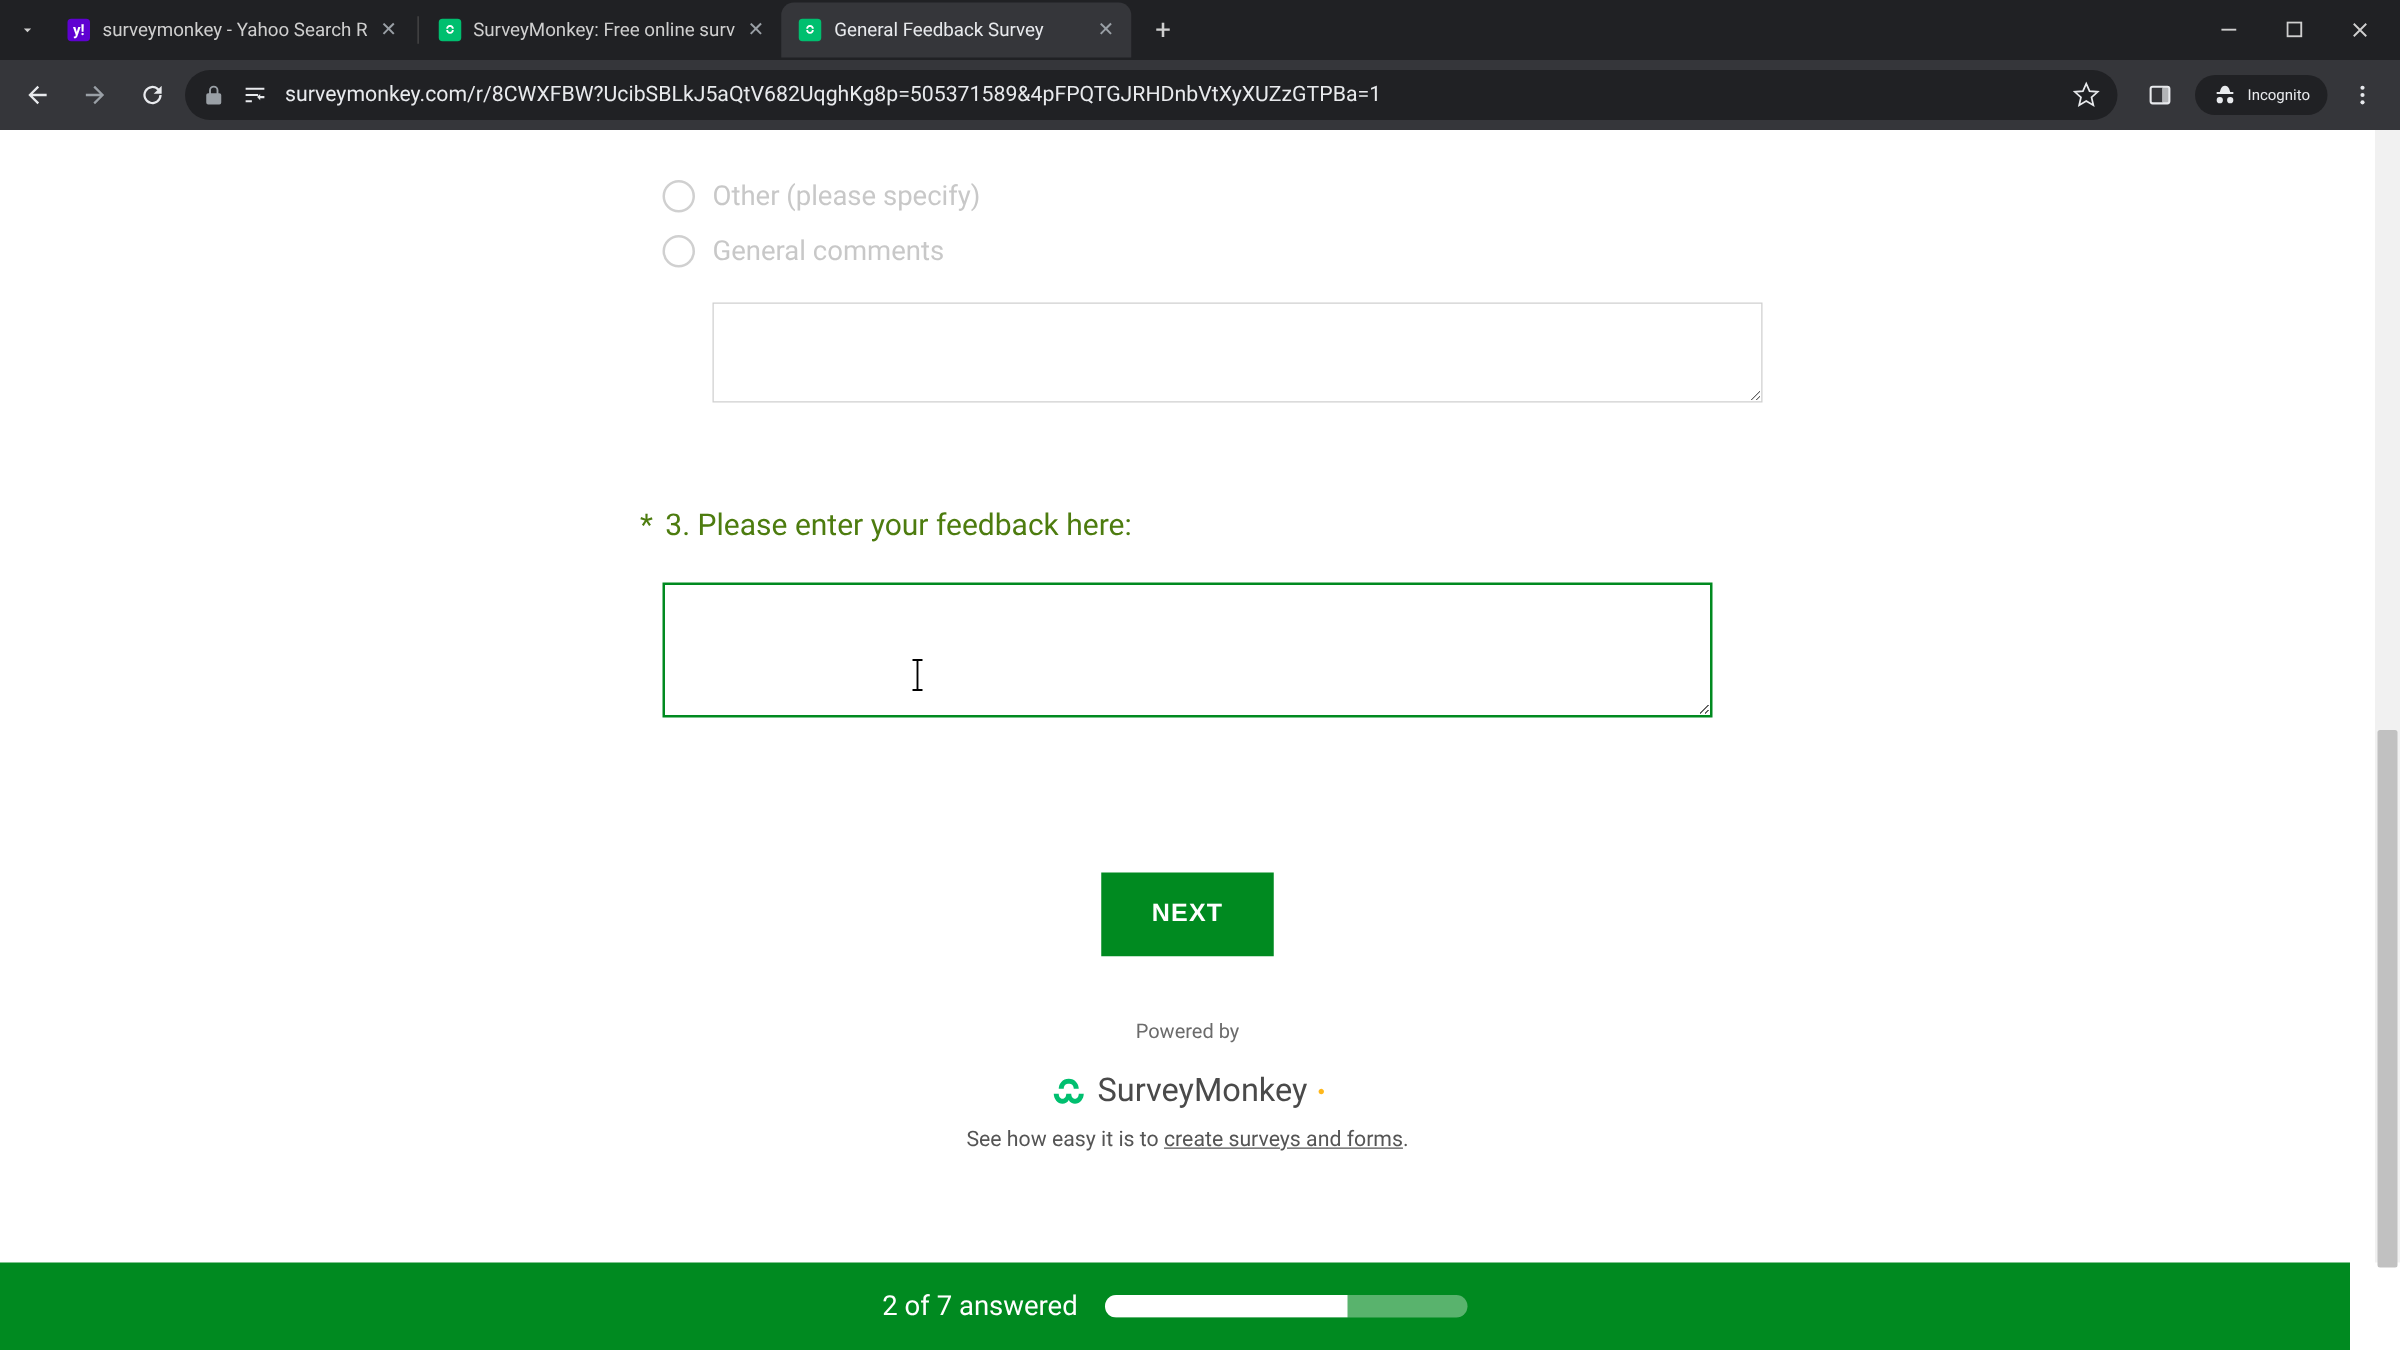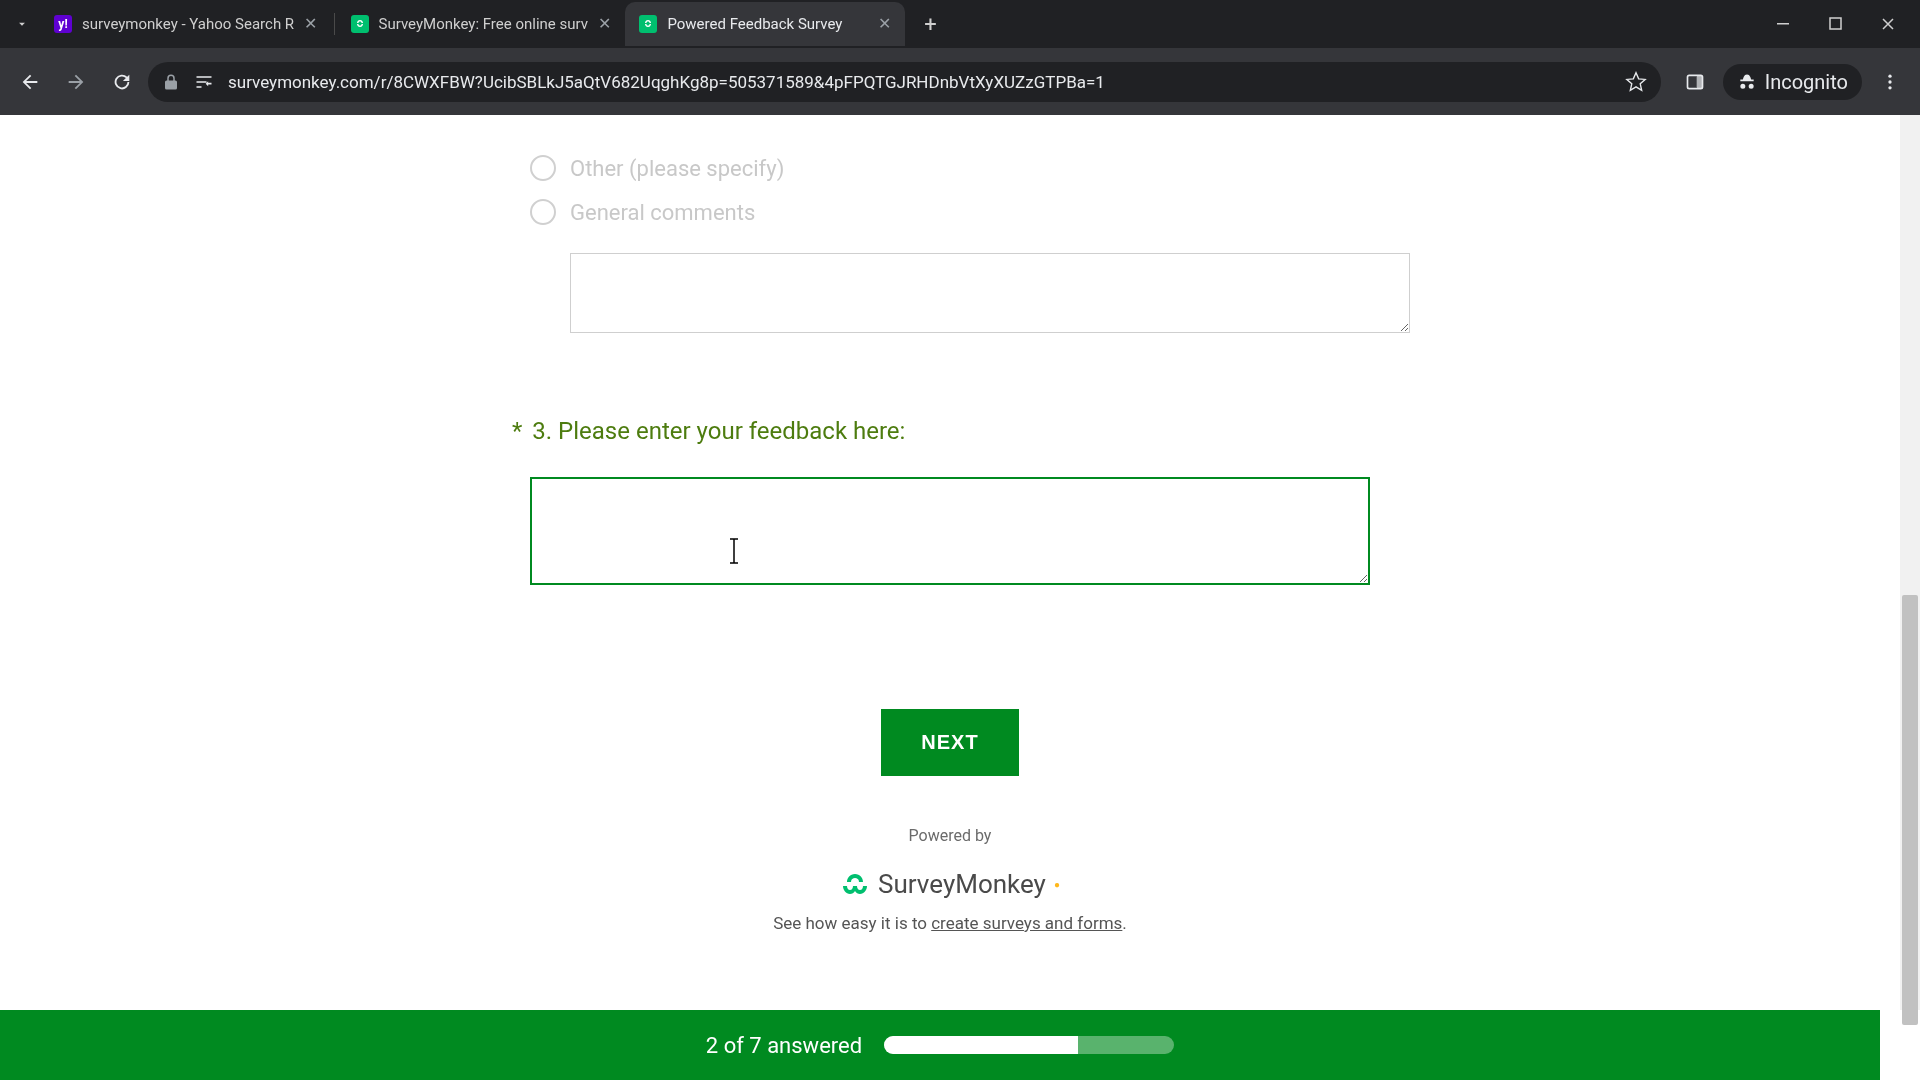--- a/index.html
+++ b/index.html
@@ -16,30 +16,30 @@
 .fav-yahoo { background:#5f01d1; color:#fff;}
 .fav-sm { background:#00bf6f; color:#fff; border-radius:50%; position:relative;}
 .fav-sm::after{content:"";}
 .tab .title { flex:1; white-space:nowrap; overflow:hidden; text-overflow:ellipsis; }
 .tab .close { margin-left:10px; color:#9aa0a6; font-size:16px; line-height:1;}
 .tab-sep { width:1px; height:22px; background:#4a4a4a; margin: 0 2px;}
 .new-tab { width:34px; height:34px; display:flex; align-items:center; justify-content:center; color:#cfcfcf; font-size:22px; margin-left:8px; cursor:pointer; border-radius:50%;}
 .window-controls { display:flex; gap:24px; margin-left:auto; padding-right:10px; color:#cfcfcf; }
 .window-controls > div { width:28px; height:28px; display:flex; align-items:center; justify-content:center; cursor:pointer;}
 
-.toolbar { height: 67px; background: #35363a; display:flex; align-items:center; padding: 0 10px; gap: 6px; }
+.toolbar { height: 56px; background: #35363a; display:flex; align-items:center; padding: 0 10px; gap: 6px; }
 .nav-btn { width:40px; height:40px; display:flex; align-items:center; justify-content:center; color:#9aa0a6; border-radius:50%; cursor:pointer;}
 .nav-btn.enabled { color:#e8eaed;}
 .addr { flex:1; height:40px; background:#202124; border-radius:20px; display:flex; align-items:center; padding:0 14px; color:#e8eaed; font-size:17px; gap:14px;}
 .addr .lock { color:#9aa0a6; display:flex; align-items:center; }
 .addr .tune { color:#e8eaed; display:flex; align-items:center;}
 .addr .url { flex:1; white-space:nowrap; overflow:hidden; }
 .right-icons { display:flex; align-items:center; gap:8px; margin-left:8px; }
 .icon-btn { width:40px; height:40px; display:flex; align-items:center; justify-content:center; color:#e8eaed; border-radius:50%; cursor:pointer;}
-.incognito-chip { display:flex; align-items:center; gap:8px; background:#202124; color:#e8eaed; padding:6px 14px; border-radius:20px; font-size:20px; cursor:pointer;}
+.incognito-chip { display:flex; align-items:center; gap:8px; background:#202124; color:#e8eaed; padding:6px 14px; border-radius:20px; font-size:12px; cursor:pointer;}
 
 
 .page-wrap { flex:1; background:#fff; position:relative; overflow:hidden;}
 .scroll-track { position:absolute; right:0; top:0; bottom:70px; width:20px; background:#f1f1f1;}
 .scroll-thumb { position:absolute; right:2px; width:16px; background:#c1c1c1; border-radius:2px;}
 .page { position:absolute; left:0; right:20px; top:0; bottom:0; background:#fff; }
 
 .survey { width: 1000px; margin: 0 auto; padding: 0 20px; color:#333; }
 
 .radio-row { display:flex; align-items:center; gap:14px; margin-bottom: 28px; padding-left:60px;}
@@ -100,21 +100,21 @@
         </span>
         <span class="title">SurveyMonkey: Free online surv</span>
         <span class="close">✕</span>
       </div>
       <div class="tab active">
         <span class="favicon fav-sm">
           <svg width="12" height="12" viewBox="0 0 24 24">
               <path fill="#fff" d="M12 4c-4 0-6 3-6 6h3c0-2 1-3 3-3s3 1 3 3h3c0-3-2-6-6-6zm-6 8c0 3 2 6 6 6s6-3 6-6h-3c0 2-1 3-3 3s-3-1-3-3H6z"></path>
             </svg>
         </span>
-        <span class="title">Powered Feedback Survey</span>
+        <span class="title">General Feedback Survey</span>
         <span class="close">✕</span>
       </div>
       <div class="new-tab">+</div>
     </div>
     <div class="window-controls">
       <div>
           <svg width="14" height="14" viewBox="0 0 14 14">
             <rect y="6" width="12" height="1.5" fill="currentColor"></rect>
           </svg>
         </div>

